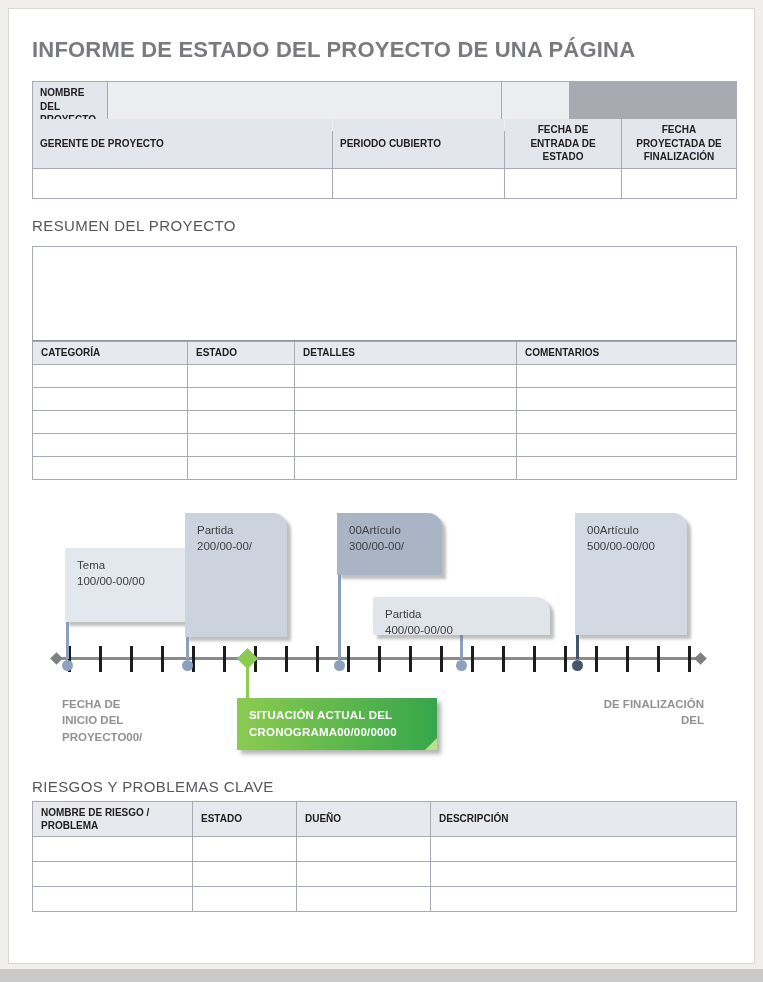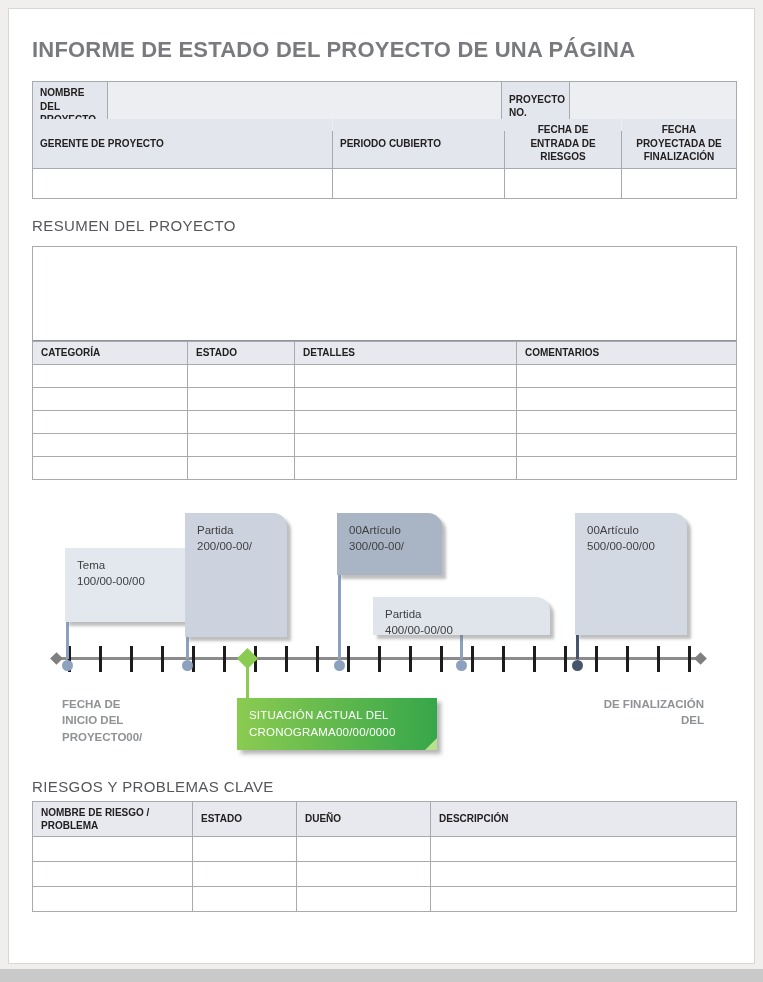--- a/index.html
+++ b/index.html
@@ -163,21 +163,21 @@
     background: var(--g1, #7dc24f);
     z-index: 3;
   }
   .status-box {
     position: absolute; left: 205px; top: 218px;
     width: 200px; height: 52px;
     background: linear-gradient(90deg, var(--g1, #8bcb51), var(--g2, #36a64a));
     box-shadow: 4px 4px 4px rgba(110,110,110,0.5);
     padding: 9px 12px;
     font-size: 11.5px;
-    font-weight: 400;
+    font-weight: 700;
     color: #ffffff;
     letter-spacing: 0.2px;
     line-height: 1.5;
     z-index: 5;
   }
   .fold {
     position: absolute; right: 0; bottom: 0;
     width: 0; height: 0;
     border-bottom: 12px solid #b9e18c;
     border-left: 12px solid transparent;
@@ -204,28 +204,27 @@
 <body>
 
 <div class="page">
   <div class="content">
 
     <h1 class="page-title">INFORME DE ESTADO DEL PROYECTO DE UNA PÁGINA</h1>
 
     <div class="grid gridA">
       <div class="cell label">NOMBRE DEL PROYECTO</div>
       <div class="cell light"></div>
-      <div class="cell label">PROYECTO NO.</div>
       <div class="cell light"></div>
     </div>
 
     <div class="grid gridB">
       <div class="cell hdr">GERENTE DE PROYECTO</div>
       <div class="cell hdr">PERIODO CUBIERTO</div>
-      <div class="cell hdr center">FECHA DE ENTRADA DE RIESGOS</div>
+      <div class="cell hdr center">FECHA DE ENTRADA DE ESTADO</div>
       <div class="cell hdr center">FECHA PROYECTADA DE FINALIZACIÓN</div>
       <div class="cell val"></div>
       <div class="cell val"></div>
       <div class="cell val"></div>
       <div class="cell val"></div>
     </div>
 
     <div class="section-heading h-summary">RESUMEN DEL PROYECTO</div>
     <div class="summary-box"></div>
 

